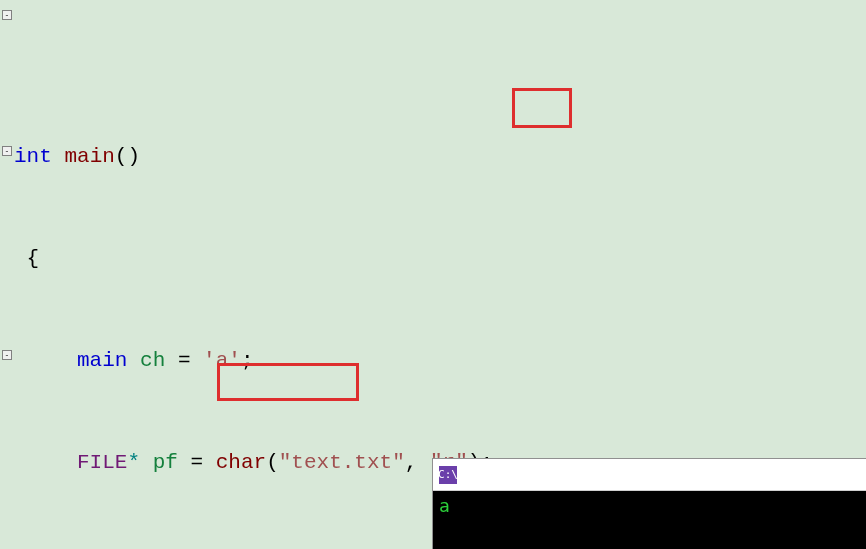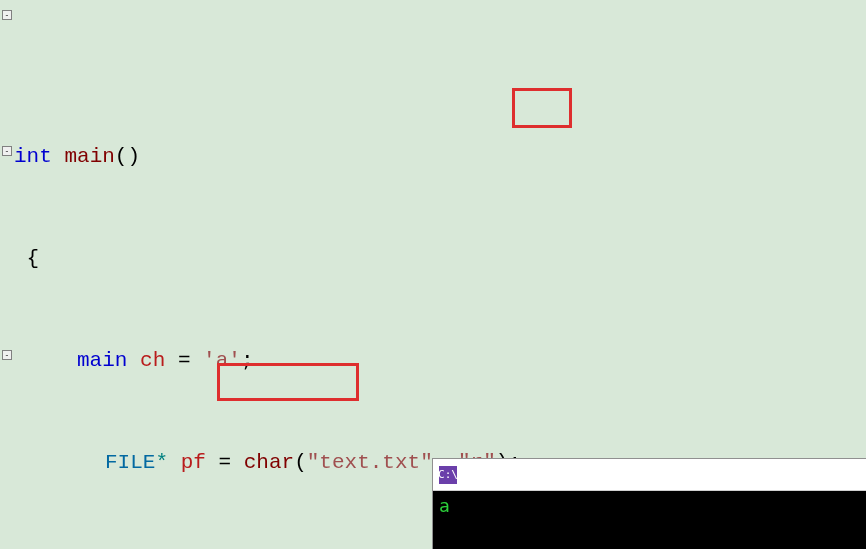--- a/index.html
+++ b/index.html
@@ -37,22 +37,22 @@
       font-size: 8px;
       line-height: 8px;
       text-align: center;
     }
     .code-line {
       padding-left: 14px;
       height: 34px;
       position: relative;
     }
     .kw { color: #0000d0; }
-    .type { color: #0369a1; margin-left: 28px; }
-    .ident { color: #b91c1c; text-align: center; }
+    .type { color: #701a75; }
+    .ident { color: #15803d; text-align: center; }
     .func { color: #800000; }
     .str { color: #a05050; }
     .op { color: #008080; }
     .text { color: #000; }
     .highlight-box-1 {
       position: absolute;
       border: 3px solid #de2e2e;
       left: 512px;
       top: 88px;
       width: 60px;

